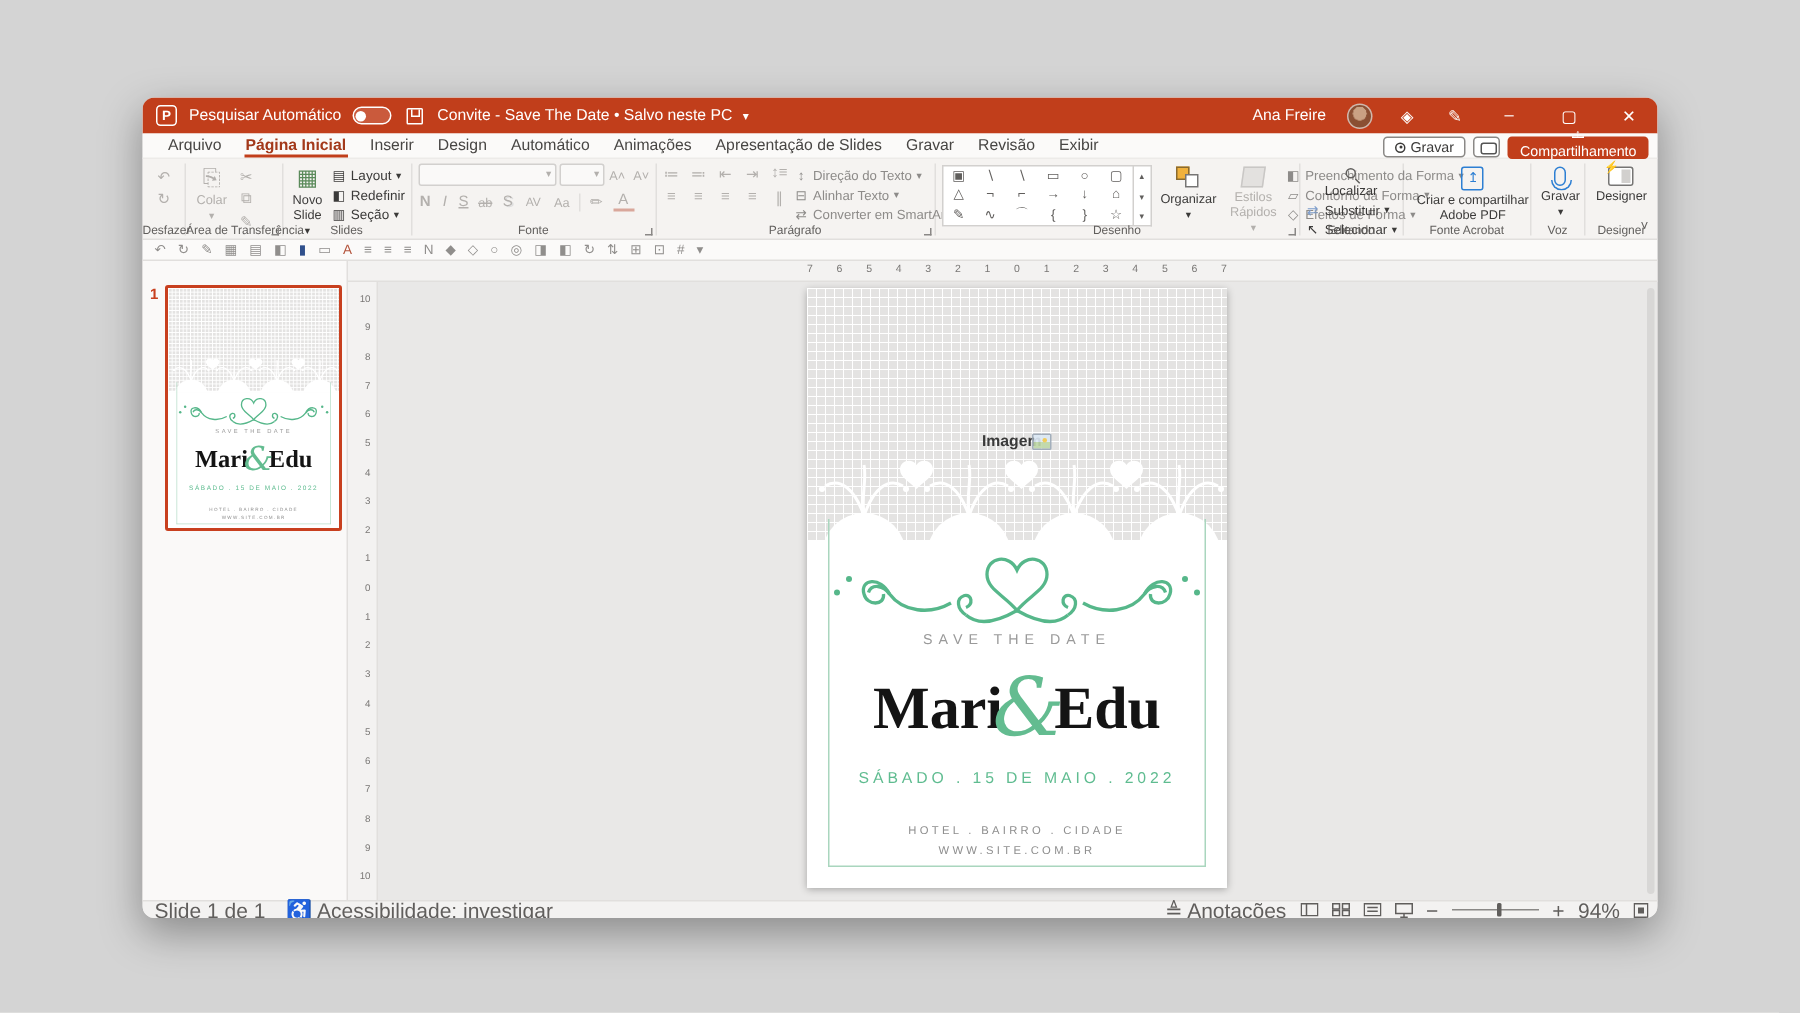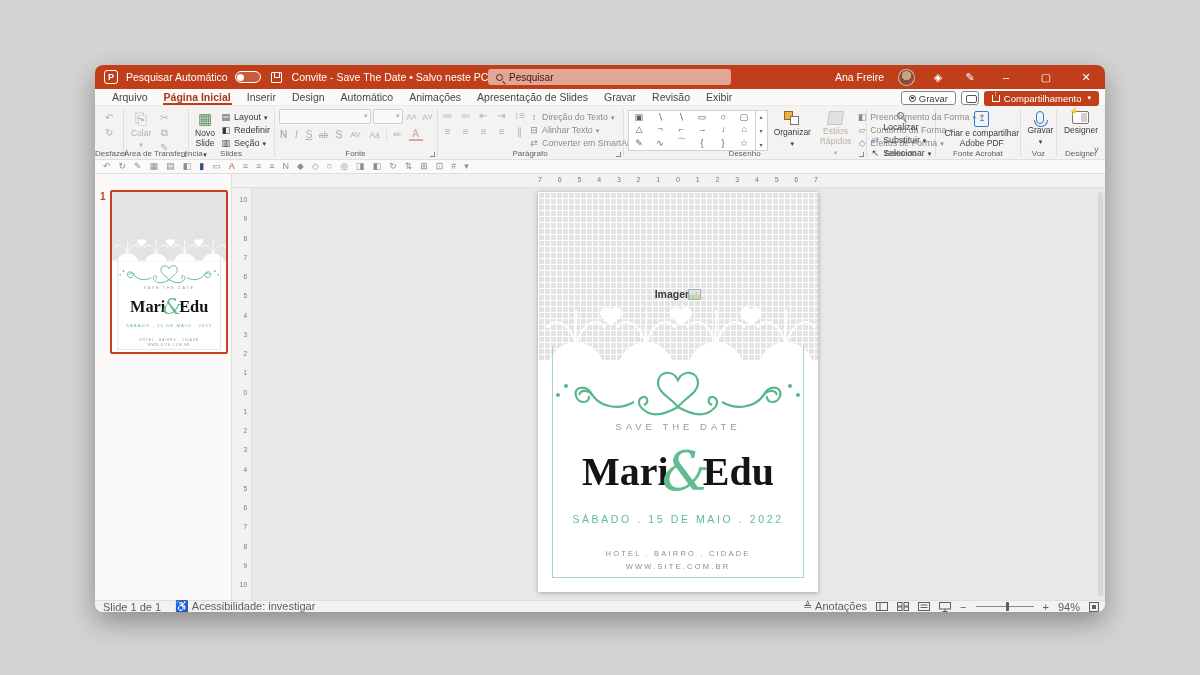--- a/index.html
+++ b/index.html
@@ -40,21 +40,21 @@
   .tab.active { font-weight:bold; color:#A3391B; }
   .tab.active::after { content:""; position:absolute; left:7px; right:7px; bottom:0; height:2.2px; background:#C13E1B; }
   .menu-right { position:absolute; right:6px; top:1.5px; display:flex; align-items:center; gap:5px; }
   .btn-outline { height:14px; border:1px solid #8A8886; border-radius:3px; background:#fff; display:flex;
     align-items:center; gap:3px; font-size:9.5px; color:#3b3a39; padding:0 7px; }
   .rec-dot { width:7px; height:7px; border:1.2px solid #3b3a39; border-radius:50%; display:inline-block; position:relative;}
   .rec-dot::after{content:"";position:absolute;left:1.2px;top:1.2px;width:2.6px;height:2.6px;border-radius:50%;background:#3b3a39;}
   .btn-comment { width:18px; height:14px; border:1px solid #8A8886; border-radius:3px; background:#fff; position:relative; }
   .btn-comment::after { content:""; position:absolute; left:4px; top:3px; width:9px; height:6px; border:1.1px solid #555; border-radius:2px; }
   .btn-share { height:15px; background:#C13E1B; border-radius:3px; color:#fff; font-size:9.5px;
-    display:flex; align-items:center; gap:4px; padding:0 8px; }
+    display:flex; align-items:center; gap:4px; padding:0 8px;flex-direction:column; }
   .share-ic { width:8px; height:7px; border:1.1px solid #fff; border-top:none; position:relative; display:inline-block;}
   .share-ic::after { content:"↑"; position:absolute; left:1px; top:-5px; font-size:7px; color:#fff; }
   .caret-s::after { content:"▾"; font-size:7px; margin-left:2px; }
 
   
   .ribbon { position:absolute; left:0; top:41px; width:100%; height:54px; background:#F5F3F1;
     border-bottom:1px solid #E1DFDD; display:flex; }
   .grp { position:relative; height:100%; padding:3px 4px 12px 4px; display:flex; align-items:flex-start; gap:3px; }
   .grp-label { position:absolute; bottom:1px; left:0; right:0; text-align:center; font-size:8px; color:#605E5C; white-space:nowrap; }
   .dlg { position:absolute; bottom:2px; right:2px; width:5px; height:5px; border-right:1px solid #8A8886; border-bottom:1px solid #8A8886; }
@@ -134,43 +134,39 @@
   .inv .venue { top:357px; font-size:7.5px; letter-spacing:2.2px; color:#8E8E8E; }
   .inv .site { top:370px; font-size:7.5px; letter-spacing:2.2px; color:#8E8E8E; }
   .inv .ph-label { position:absolute; top:96px; width:100%; display:flex; align-items:center; justify-content:center;
     gap:1px; font-size:10.5px; font-weight:bold; color:#3a3a3a; }
   .ph-ic { width:13px; height:11px; border:1px solid #9AA7B5; border-radius:1px;
     background:linear-gradient(180deg,#DCE9F5 0 55%, #BFD9A8 55% 100%); position:relative; margin-left:-7px; opacity:.9;}
   .ph-ic::after { content:""; position:absolute; right:2px; top:2px; width:3px; height:3px; border-radius:50%; background:#F2C94C; }
 
   
   .statusbar { position:absolute; left:0; bottom:0; width:100%; height:12px; background:#F3F2F1;
-    border-top:1px solid #E1DFDD; display:flex; align-items:center; font-size:11px; color:#605E5C; }
+    border-top:1px solid #E1DFDD; display:flex; align-items:center; font-size:14px; color:#605E5C; }
   .sb-left { display:flex; align-items:center; gap:14px; padding-left:8px; }
   .sb-right { position:absolute; right:6px; display:flex; align-items:center; gap:9px; }
   .sb-ic svg { display:block; }
   .zoom-track { width:58px; height:1.5px; background:#8A8886; position:relative; }
   .zoom-thumb { position:absolute; left:30px; top:-3.5px; width:3.5px; height:9px; background:#605E5C; border-radius:1px; }
 </style>
 </head>
 <body>
 
 <div class="window">
 
   <div class="titlebar">
     <div class="app-icon">P</div>
     <span>Pesquisar Automático</span>
     <div class="autosave-toggle"></div>
     <div class="save-ic"></div>
     <div class="doc-title caret-w">
       <span>Convite - Save The Date  •  Salvo neste PC</span>
-    </div>
-    <div class="search-box">
-      <span class="mag-ic"></span>
-      <span>Pesquisar</span>
     </div>
     <div class="tb-right">
       <span>Ana Freire</span>
       <div class="avatar"></div>
       <span class="tb-ic">◈</span>
       <span class="tb-ic">✎</span>
       <span class="win-btn">–</span>
       <span class="win-btn">▢</span>
       <span class="win-btn">✕</span>
     </div>

